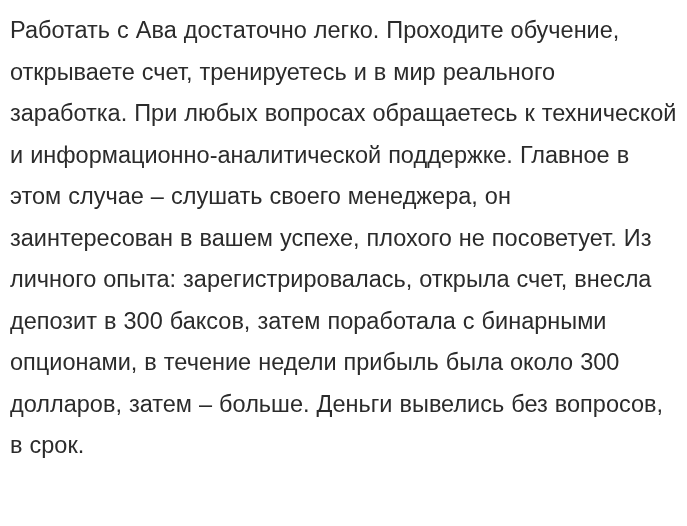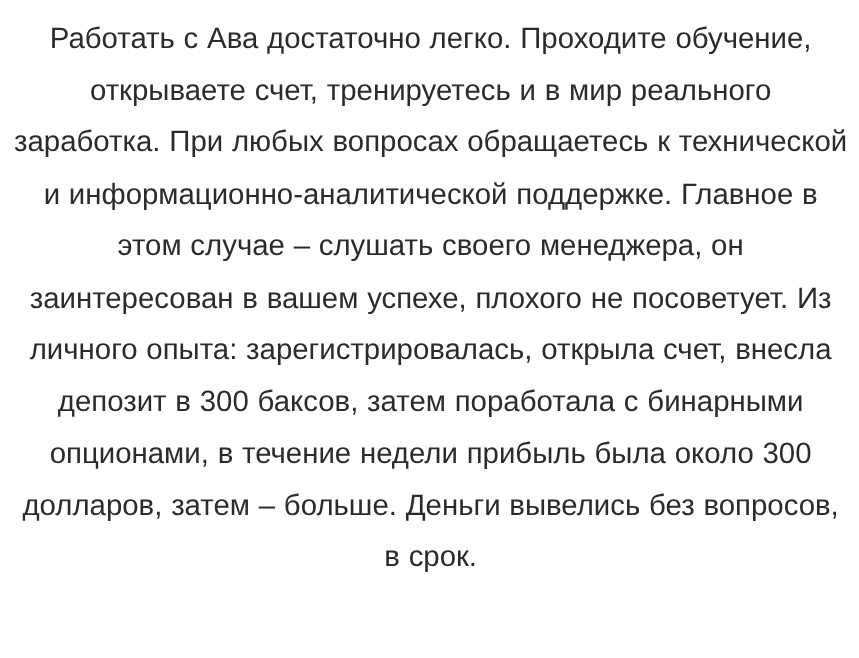--- a/index.html
+++ b/index.html
@@ -20,21 +20,21 @@
     box-sizing: border-box;
     padding: 10px 8px 0 10px;
   }
   .review-text {
     font-family: "Liberation Sans", sans-serif;
     font-size: 23.5px;
     line-height: 41.5px;
     color: #2b2b2b;
     letter-spacing: 0px;
     word-spacing: 0.5px;
-    text-align: center;
+    text-align: left;
     white-space: pre-wrap;
     margin: 0;
   }
 </style>
 </head>
 <body>
 
 <div class="page">
   <p class="review-text">Работать с Ава достаточно легко. Проходите обучение, открываете счет, тренируетесь и в мир реального заработка. При любых вопросах обращаетесь к технической и информационно-аналитической поддержке. Главное в этом случае – слушать своего менеджера, он заинтересован в вашем успехе, плохого не посоветует. Из личного опыта: зарегистрировалась, открыла счет, внесла депозит в 300 баксов, затем поработала с бинарными опционами, в течение недели прибыль была около 300 долларов, затем – больше. Деньги вывелись без вопросов, в срок.</p>
 </div>

